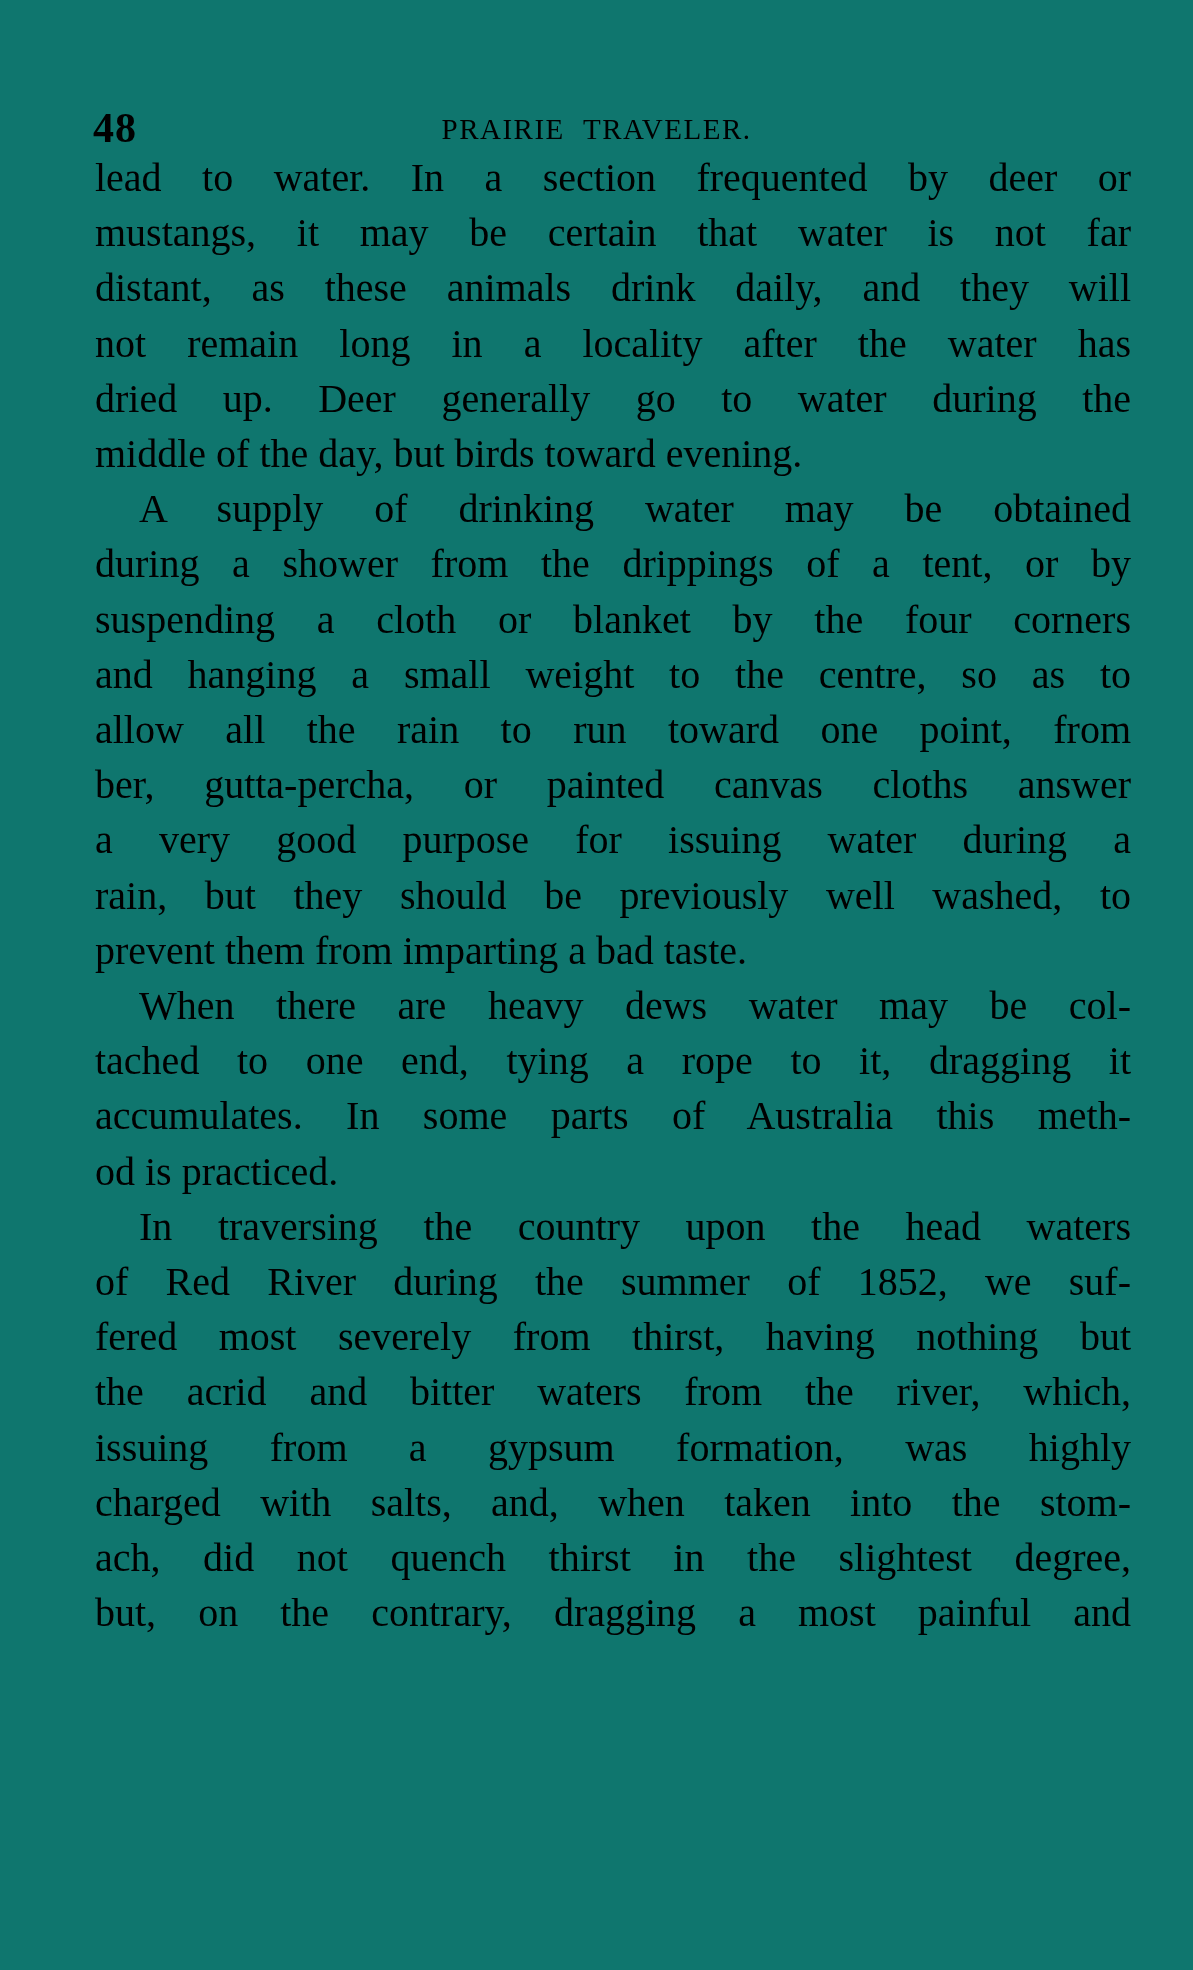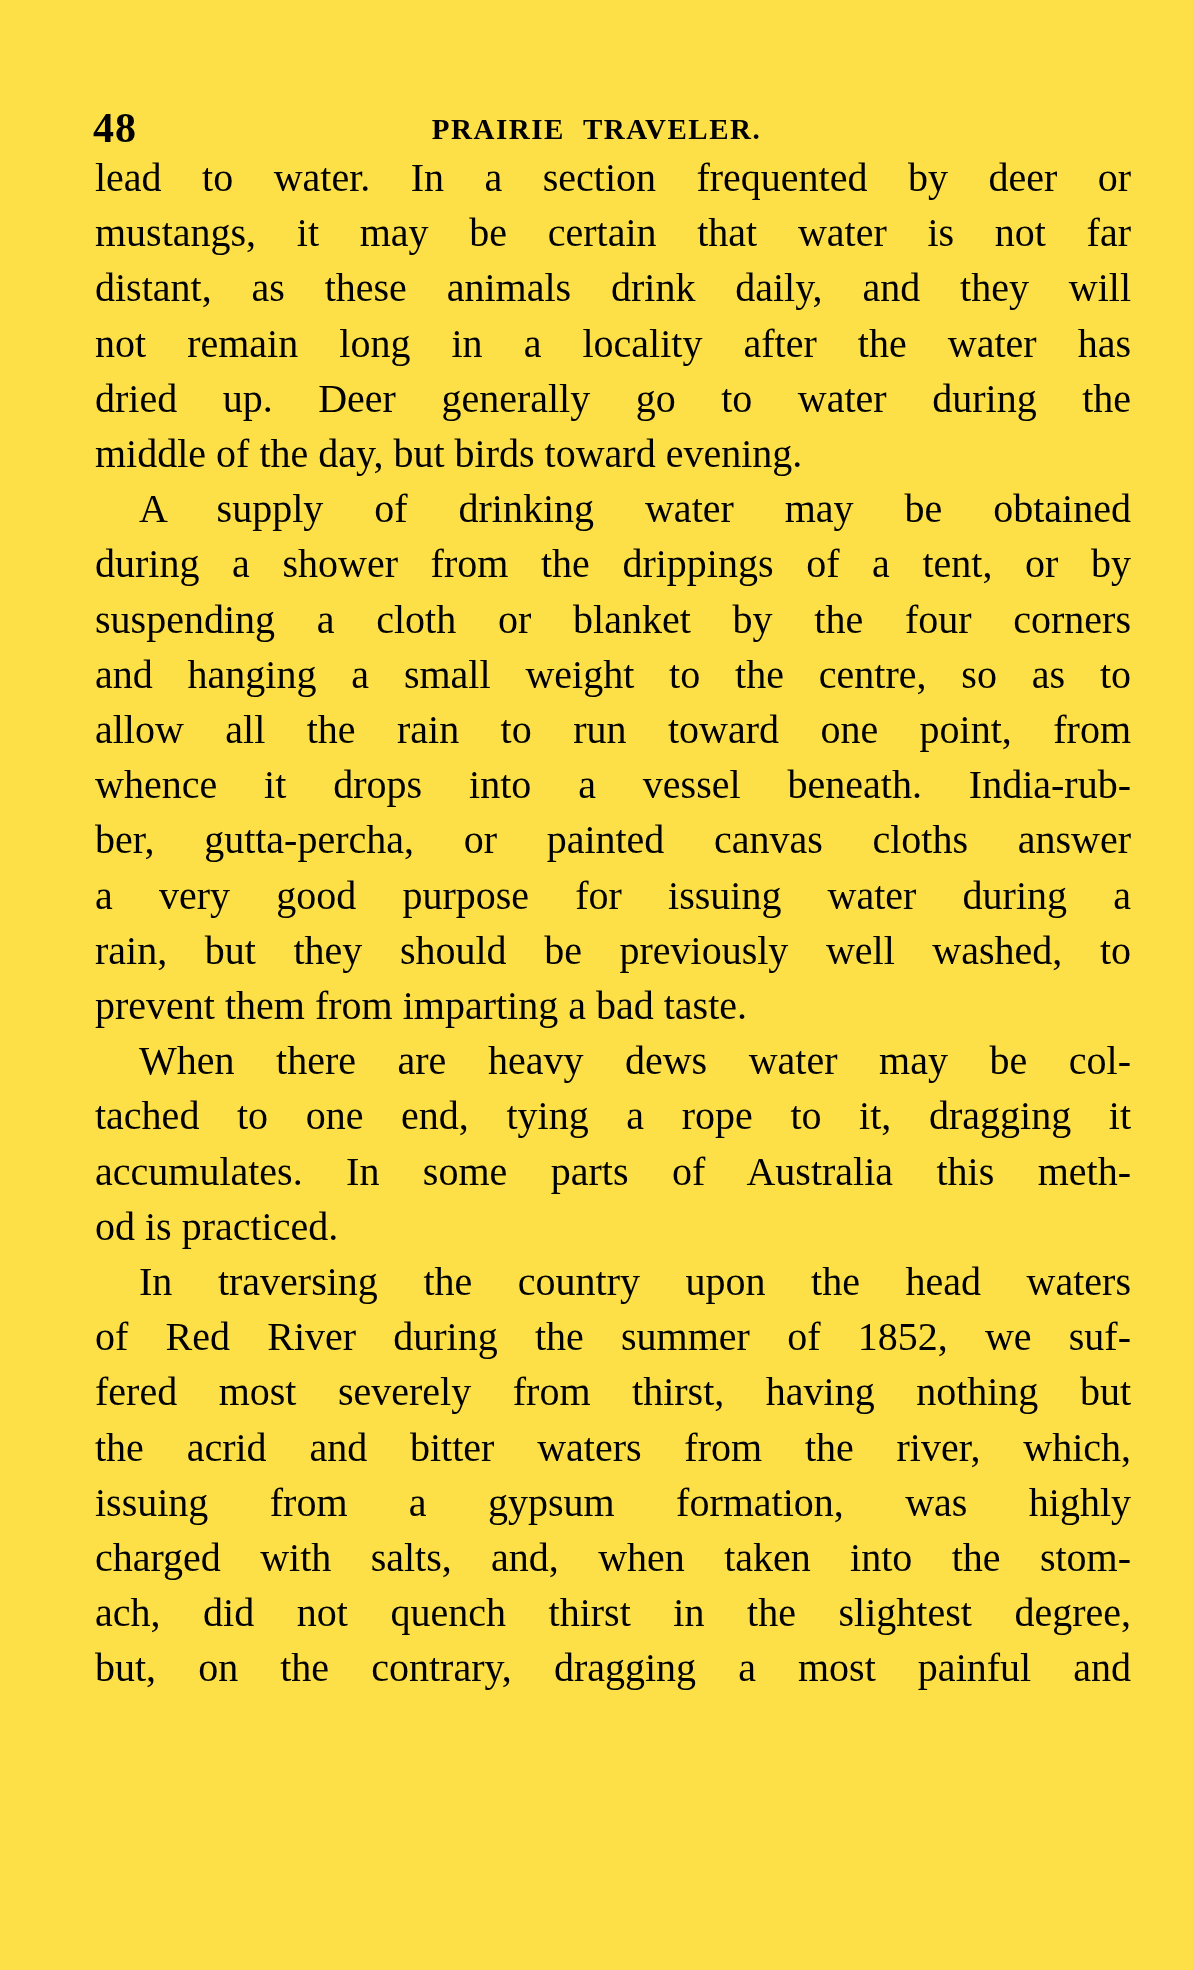--- a/index.html
+++ b/index.html
@@ -11,21 +11,21 @@
     height: 1970px;
     background: #ffffff;
     position: relative;
     color: #000000;
     font-family: "Liberation Serif", "DejaVu Serif", serif;
     overflow: hidden;
   }
   .page {
     position: absolute;
     inset: 0;
-    background: #fde047;
+    background: #0f766e;
   }
   .header-row {
     position: absolute;
     top: 100px;
     left: 0;
     width: 1193px;
     height: 54px;
   }
   .page-number {
     position: absolute;
@@ -35,21 +35,21 @@
     font-weight: bold;
     letter-spacing: 1px;
   }
   .running-header {
     position: absolute;
     left: 0;
     width: 100%;
     top: 13px;
     text-align: center;
     font-size: 29px;
-    font-weight: bold;
+    font-weight: normal;
     letter-spacing: 1.5px;
     word-spacing: 10px;
   }
   .body-text {
     position: absolute;
     left: 95px;
     top: 150px;
     width: 1036px;
     font-size: 40px;
     line-height: 55.2px;
@@ -82,21 +82,20 @@
     <div class="line">mustangs, it may be certain that water is not far</div>
     <div class="line">distant, as these animals drink daily, and they will</div>
     <div class="line">not remain long in a locality after the water has</div>
     <div class="line">dried up.  Deer generally go to water during the</div>
     <div class="line para-end">middle of the day, but birds toward evening.</div>
     <div class="line indent">A supply of drinking water may be obtained</div>
     <div class="line">during a shower from the drippings of a tent, or by</div>
     <div class="line">suspending a cloth or blanket by the four corners</div>
     <div class="line">and hanging a small weight to the centre, so as to</div>
     <div class="line">allow all the rain to run toward one point, from</div>
-    <div class="line">whence it drops into a vessel beneath.  India-rub-</div>
     <div class="line">ber, gutta-percha, or painted canvas cloths answer</div>
     <div class="line">a very good purpose for issuing water during a</div>
     <div class="line">rain, but they should be previously well washed, to</div>
     <div class="line para-end">prevent them from imparting a bad taste.</div>
     <div class="line indent">When there are heavy dews water may be col-</div>
     <div class="line">tached to one end, tying a rope to it, dragging it</div>
     <div class="line">accumulates.  In some parts of Australia this meth-</div>
     <div class="line para-end">od is practiced.</div>
     <div class="line indent">In traversing the country upon the head waters</div>
     <div class="line">of Red River during the summer of 1852, we suf-</div>

